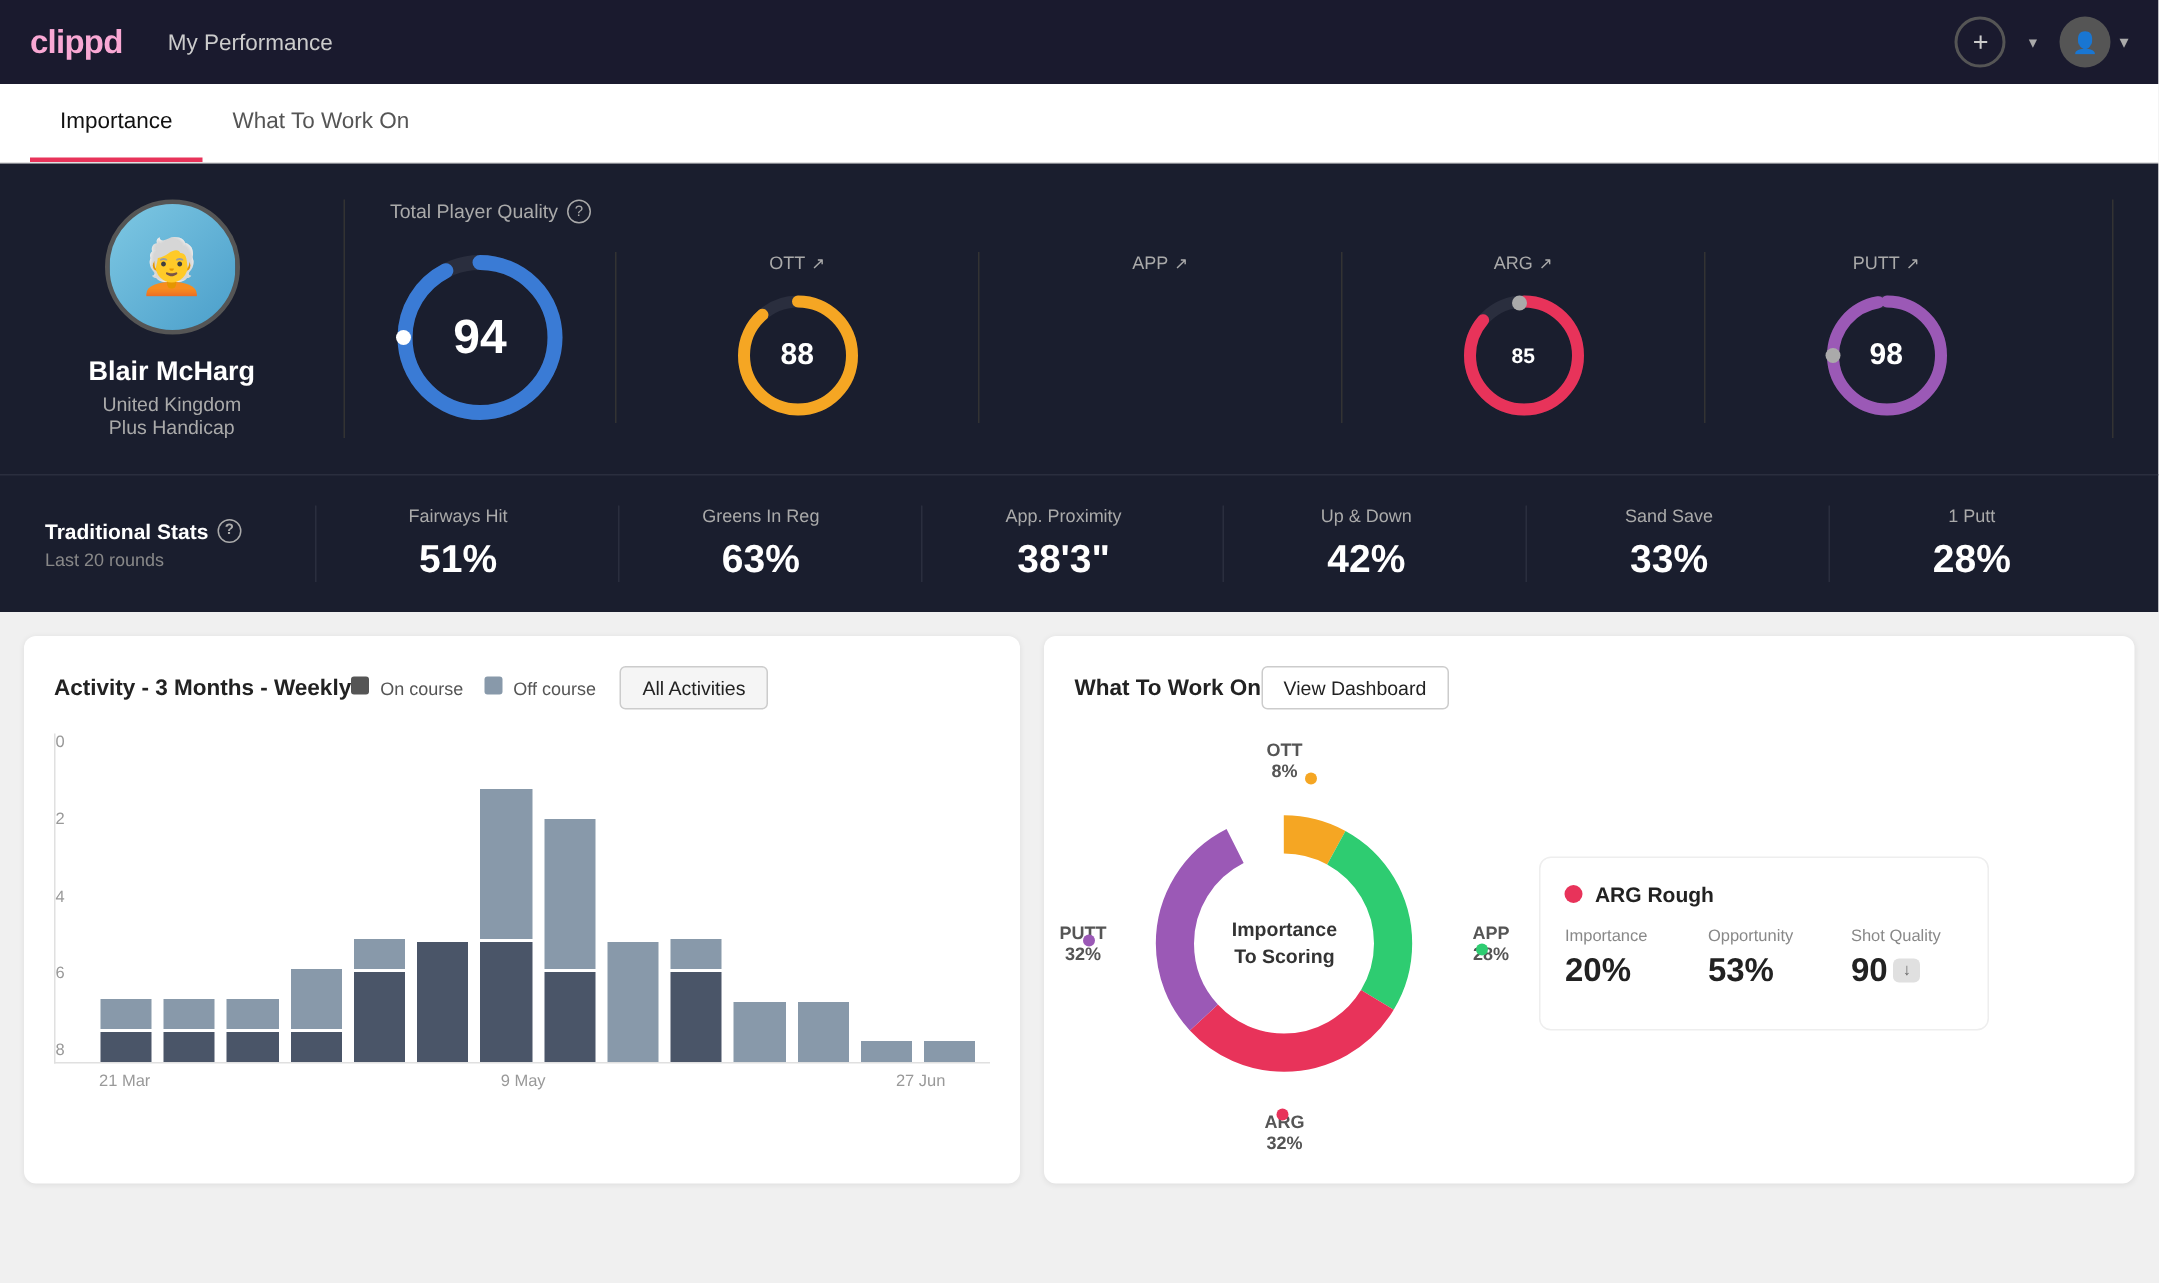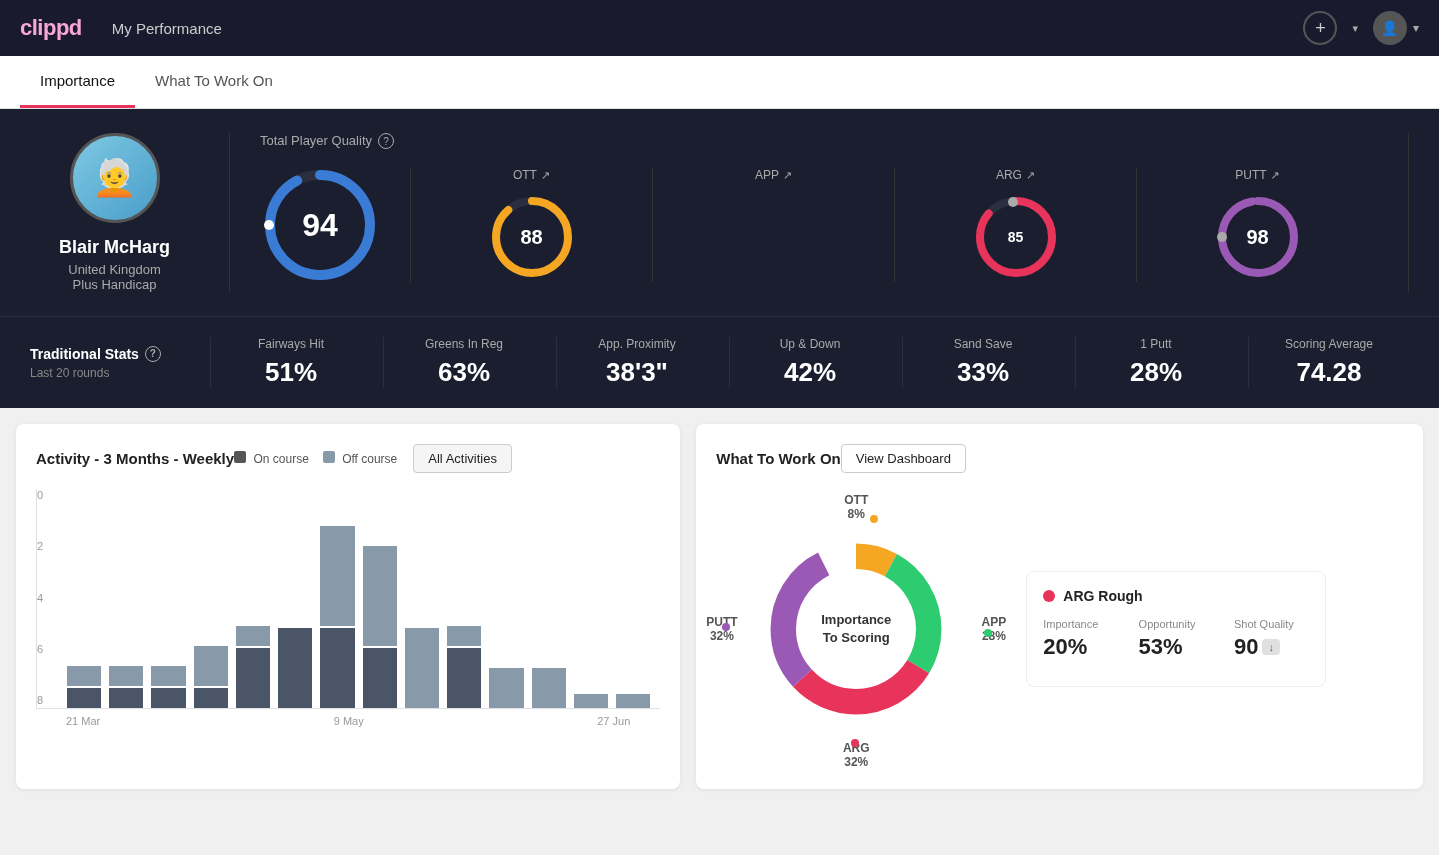--- a/index.html
+++ b/index.html
@@ -577,24 +577,20 @@
       <div class="stat-item-value">42%</div>
     </div>
     <div class="stat-item">
       <div class="stat-item-label">Sand Save</div>
       <div class="stat-item-value">33%</div>
     </div>
     <div class="stat-item">
       <div class="stat-item-label">1 Putt</div>
       <div class="stat-item-value">28%</div>
     </div>
-    <div class="stat-item">
-      <div class="stat-item-label">Scoring Average</div>
-      <div class="stat-item-value">74.28</div>
-    </div>
   </div>
 </div>
 
 <div class="panels">
 
   <div class="panel">
     <div class="panel-header">
       <span class="panel-title">Activity - 3 Months - Weekly</span>
       <div style="display:flex;align-items:center;gap:16px;">
         <div class="legend">

